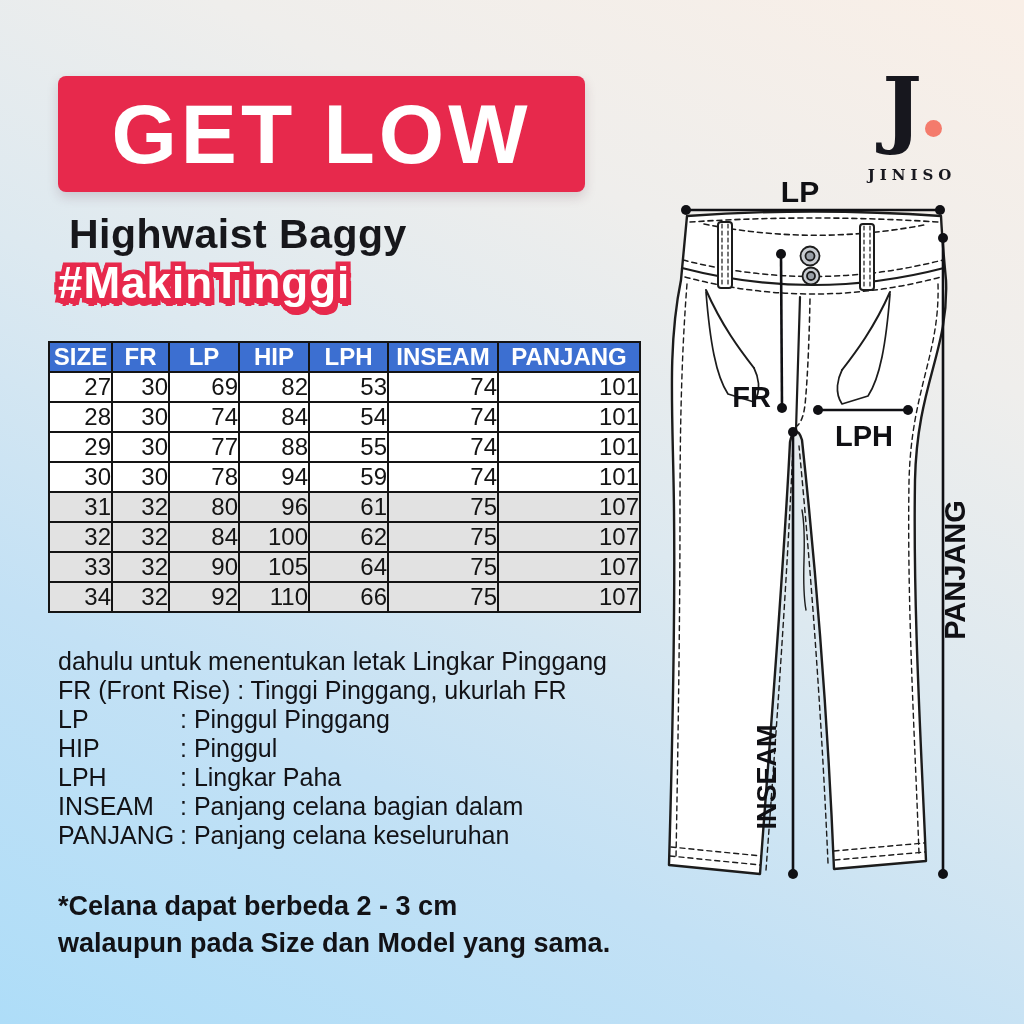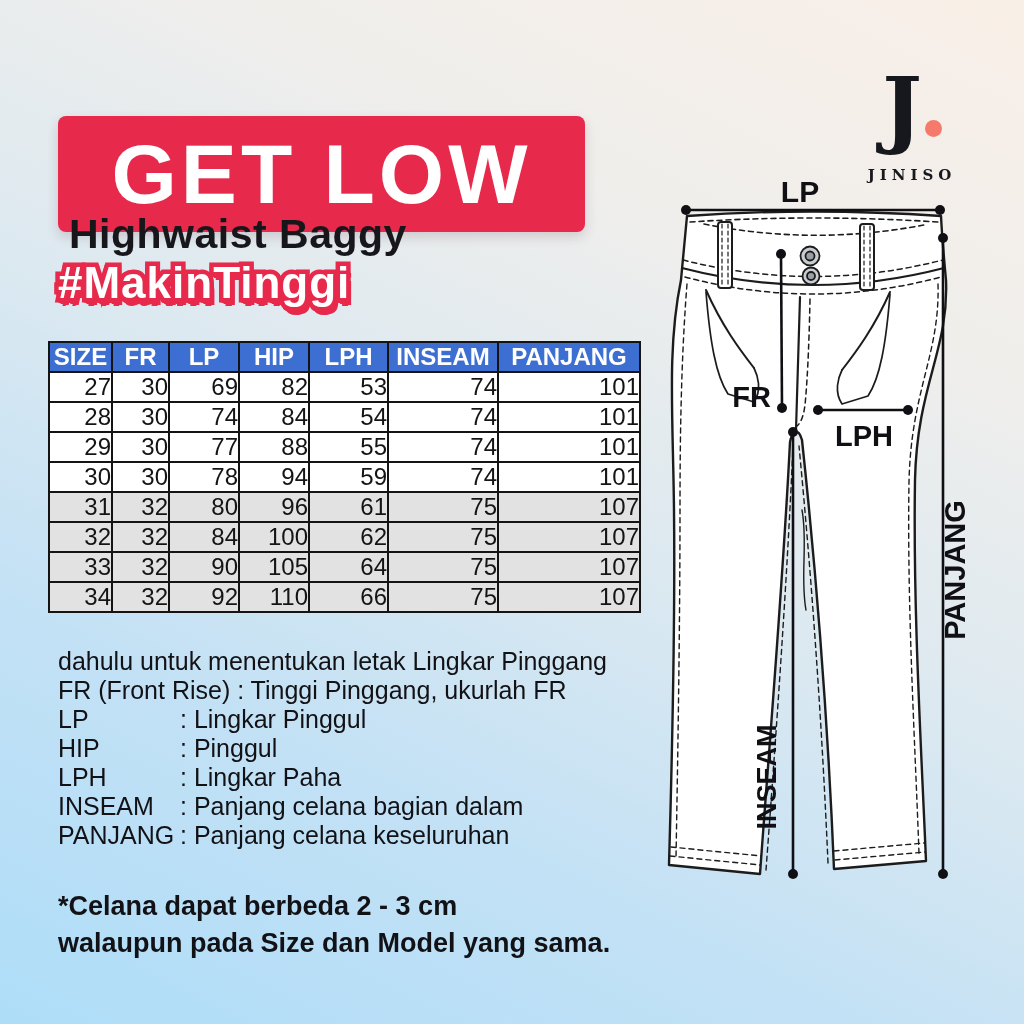--- a/index.html
+++ b/index.html
@@ -8,21 +8,20 @@
     position:relative;overflow:hidden;
     font-family:"Liberation Sans",sans-serif;color:#121216;
     background:linear-gradient(206deg,#F9EFE7 0%,#EFEEEC 26%,#DDE9F0 48%,#C3E1F5 72%,#AEDDF8 100%);
   }
   
   .banner{
     position:absolute;left:58px;top:76px;width:527px;height:116px;
     background:#E7294C;border-radius:8px;
     display:flex;align-items:center;justify-content:center;
     box-shadow:0 5px 12px rgba(90,40,60,.18);
-    margin-top:40px;
   }
   .banner-label{color:#fff;font-size:84px;font-weight:700;letter-spacing:4px;line-height:1}
   .title{position:absolute;left:69px;top:211px;font-size:41px;font-weight:700;color:#17171B;letter-spacing:.5px}
   .hashtag{position:absolute;left:58px;top:259px;font-size:44px;font-weight:700;letter-spacing:1px;line-height:1.1}
   .hashtag-stroke{
     position:absolute;left:0;top:0;color:#E7294C;
     -webkit-text-stroke:9px #E7294C;
     text-shadow:5px 7px 0 #E7294C,2px 8px 0 #E7294C,-2px 5px 0 #E7294C,
                 4px -2px 0 #E7294C,-4px -2px 0 #E7294C,-4px 2px 0 #E7294C,
                 4px 2px 0 #E7294C,0 6px 0 #E7294C;
@@ -163,21 +162,21 @@
       </tbody>
   </table>
 </div>
 
 <div class="legend">
   <div class="legend-line">dahulu untuk menentukan letak Lingkar Pinggang</div>
   <div class="legend-line">FR (Front Rise) : Tinggi Pinggang, ukurlah FR</div>
   <div>
       <div class="legend-row">
         <span>LP</span>
-        <span>: Lingkar Pinggul</span>
+        <span>: Pinggul Pinggang</span>
       </div>
       <div class="legend-row">
         <span>HIP</span>
         <span>: Pinggul</span>
       </div>
       <div class="legend-row">
         <span>LPH</span>
         <span>: Lingkar Paha</span>
       </div>
       <div class="legend-row">

